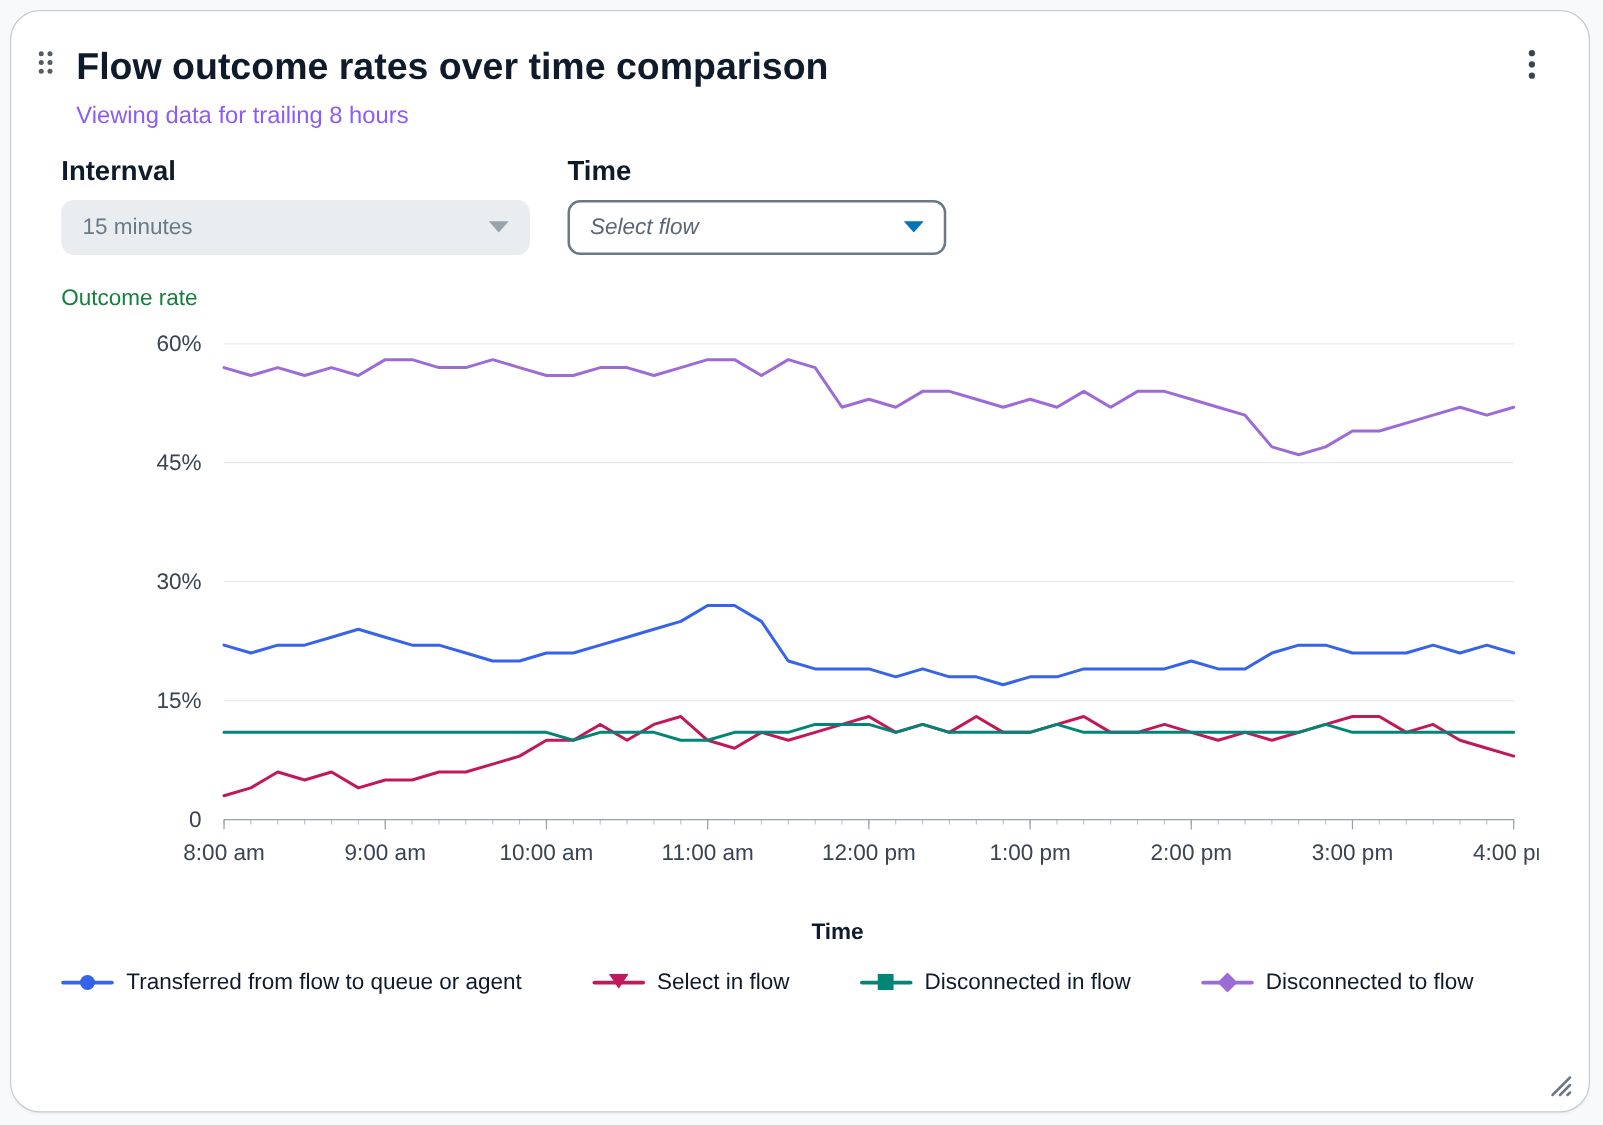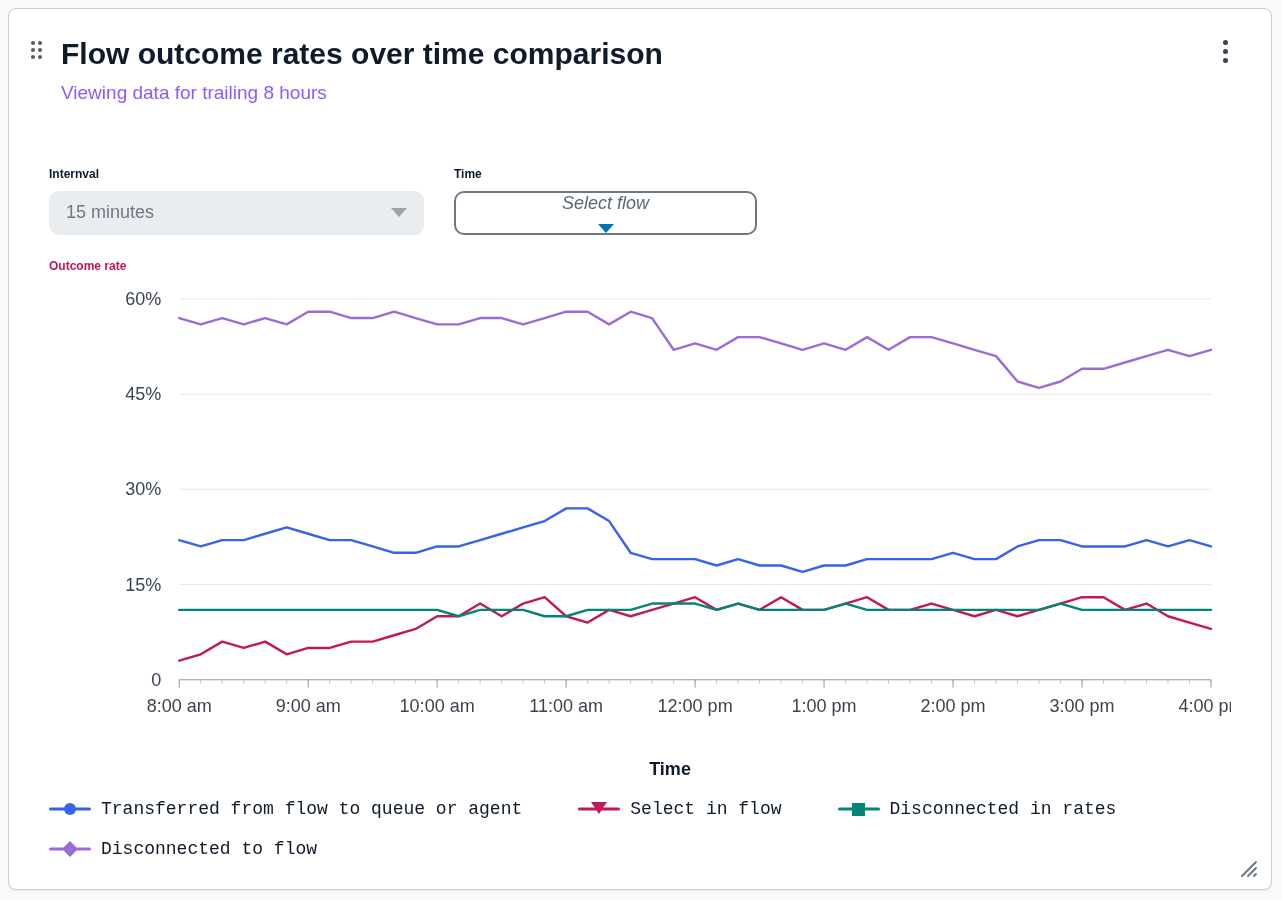--- a/index.html
+++ b/index.html
@@ -3,48 +3,48 @@
 <meta charset="utf-8">
 <style>
   * { box-sizing: border-box; }
   html, body { margin: 0; padding: 0; font-family: "Amazon Ember", "Helvetica Neue", Arial, sans-serif; background: #f7f9fa; color: #0f1b2a; }
   .panel {
     margin: 8px;
     width: 1264px;
     height: 882px;
     background: #ffffff;
     border: 1px solid #c6cdd5;
-    border-radius: 8px;
+    border-radius: 24px;
     position: relative;
     box-shadow: 0 1px 2px rgba(15,27,42,0.05);
   }
   .header { padding: 28px 32px 6px 52px; position: relative; display:flex; align-items:flex-start; justify-content:space-between; }
   .title-wrap { display:flex; flex-direction:column; }
   .drag-dots { position:absolute; left:22px; top:32px; width:20px; height:20px; display:grid; grid-template-columns: 4px 4px; grid-gap:3px; align-content:start; }
   .drag-dots span { width:4px; height:4px; border-radius:50%; background:#545b64; }
   h1.title { font-size: 30px; font-weight: 700; margin:0; line-height:1.15; color:#0f1b2a; }
   .subtitle { font-size: 19px; color:#8b5cf6; margin-top:10px; }
   .kebab { width:28px; height:28px; display:flex; flex-direction:column; align-items:center; justify-content:center; gap:4px; cursor:pointer; }
   .kebab span { width:5px; height:5px; border-radius:50%; background:#3b4450; }
   .controls { display:flex; gap:30px; padding: 14px 32px 0 40px; }
   .control { display:flex; flex-direction:column; gap:10px; }
-  .control label { font-size:12px; font-weight:700; color:#0f1b2a;margin-top:43px; }
+  .control label { font-size:22px; font-weight:700; color:#0f1b2a; }
   .select {
     height: 44px; border-radius: 10px; display:flex; align-items:center; justify-content:space-between;
     padding: 0 16px; font-size: 18px; min-width: 300px; cursor:pointer;
   }
   .select.disabled { background:#e9edf0; color:#6c7985; border:1px solid #e9edf0; cursor:default;gap:40px; }
   .select.active   { background:#ffffff; color:#5b6774; border:2px solid #6c7985; font-style: italic; }
   .caret { width:0; height:0; border-left:8px solid transparent; border-right:8px solid transparent; }
   .caret.grey { border-top:9px solid #99a3ad; }
   .caret.teal { border-top:9px solid #0073bb; }
   .chart-area { padding: 24px 40px 0 40px; position:relative; }
-  .ylabel { font-size:12px; font-weight:700; color:#be185d; display:block; margin-bottom:6px; }
+  .ylabel { font-size:18px; font-weight:400; color:#15803d; display:block; margin-bottom:6px; }
   svg.chart { width:100%; height:auto; display:block; }
-  .legend { padding: 20px 40px 0 40px; display:flex; flex-wrap:wrap; column-gap:56px; row-gap:20px; font-size:18px; color:#0f1b2a;font-family:Liberation Mono, monospace; }
+  .legend { padding: 20px 40px 0 40px; display:flex; flex-wrap:wrap; column-gap:56px; row-gap:20px; font-size:18px; color:#0f1b2a; }
   .legend-item { display:flex; align-items:center; gap:10px; }
   .swatch { position:relative; width:42px; height:16px; display:inline-flex; align-items:center; justify-content:center; }
   .swatch .line { position:absolute; left:0; right:0; top:50%; height:3px; transform:translateY(-50%); border-radius:2px; }
   .resize { position:absolute; right:12px; bottom:10px; width:20px; height:20px; cursor:nwse-resize; }
   .resize svg { width:100%; height:100%; }
 </style>
 </head>
 <body>
 
 <div class="panel">
@@ -73,21 +73,21 @@
   <div class="controls">
     <div class="control">
       <label>Internval</label>
       <div class="select disabled" style="width:375px;">
         <span>15 minutes</span>
         <span class="caret grey"></span>
       </div>
     </div>
     <div class="control">
       <label>Time</label>
-      <div class="select active" style="width:303px;flex-direction:column;">
+      <div class="select active" style="width:303px;">
         <span>Select flow</span>
         <span class="caret teal"></span>
       </div>
     </div>
   </div>
 
   <div class="chart-area">
     <span class="ylabel">Outcome rate</span>
     <svg class="chart" viewBox="0 0 1180 500">
       <g id="grid">
@@ -203,21 +203,21 @@
       </span>
       <span>Select in flow</span>
     </div>
     <div class="legend-item">
       <span class="swatch">
         <span class="line" style="background:#008577;"></span>
         <svg width="13" height="13">
             <rect x="0" y="0" width="13" height="13" fill="#008577"></rect>
           </svg>
       </span>
-      <span>Disconnected in rates</span>
+      <span>Disconnected in flow</span>
     </div>
     <div class="legend-item">
       <span class="swatch">
         <span class="line" style="background:#9d6bd8;"></span>
         <svg width="16" height="16">
             <polygon points="8,0 16,8 8,16 0,8" fill="#9d6bd8"></polygon>
           </svg>
       </span>
       <span>Disconnected to flow</span>
     </div>

